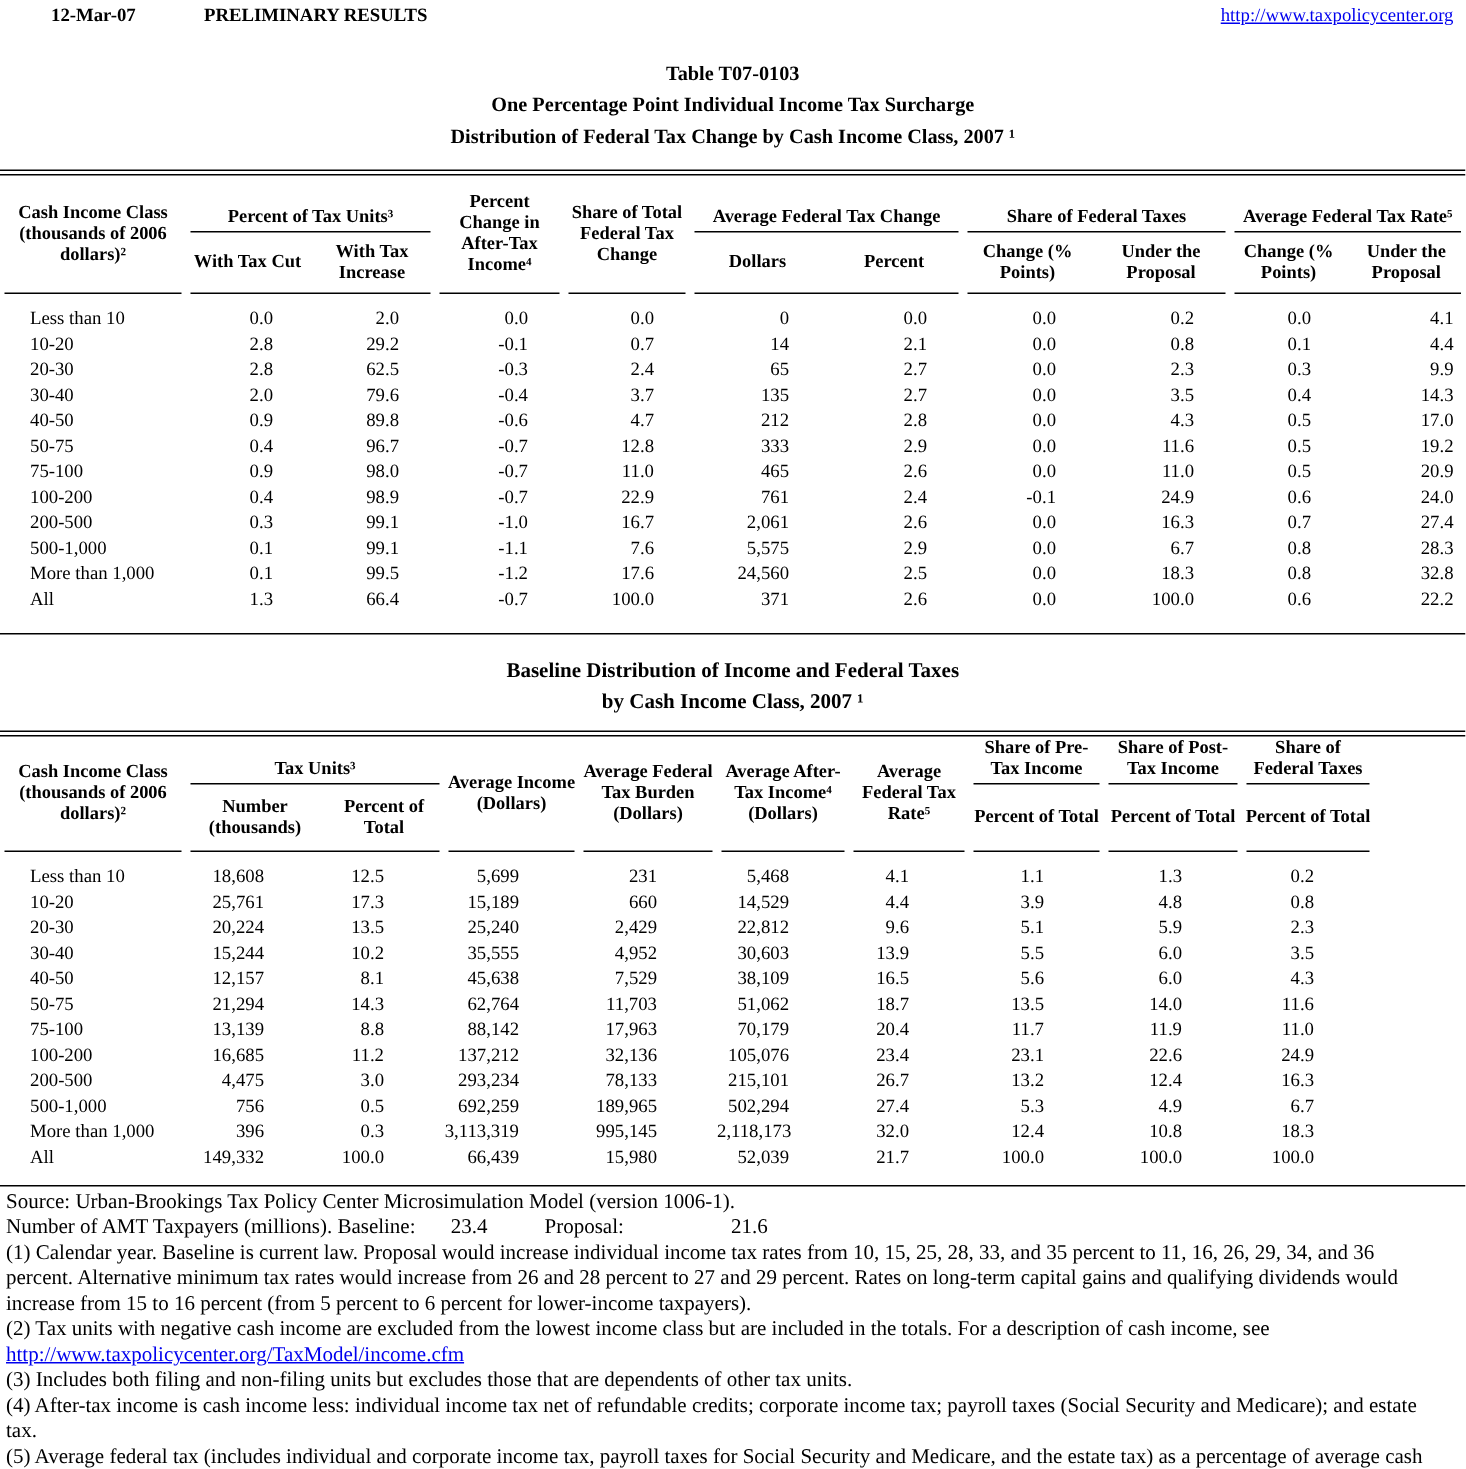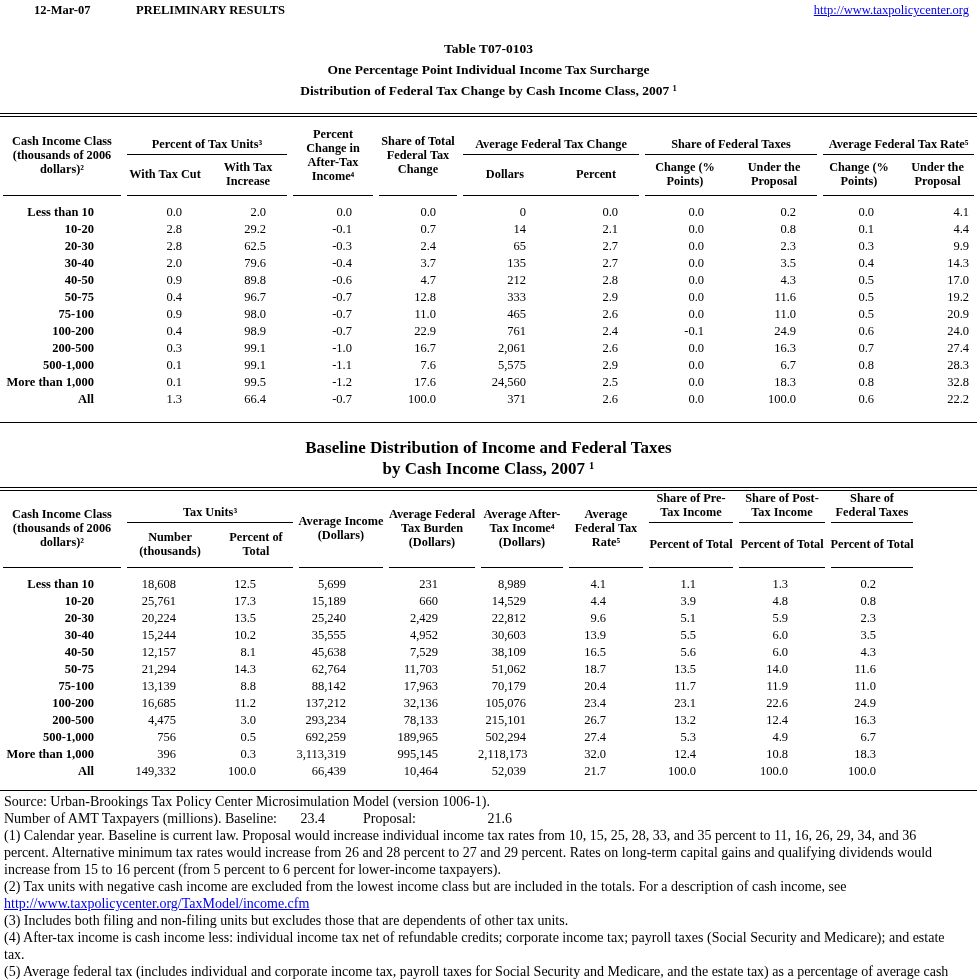--- a/index.html
+++ b/index.html
@@ -12,40 +12,40 @@
   }
   
   .topbar { display:flex; align-items:baseline; padding:3px 8px 0 34px; }
   .topbar .date { font-weight:bold; width:102px; }
   .topbar .status { font-weight:bold; }
   .topbar .toplink { margin-left:auto; }
   a.link { color:#0000EE; text-decoration:underline; cursor:pointer;margin-top:44px; }
 
   
   .titles { text-align:center; font-weight:bold; font-size:13.5px; line-height:21px; margin-top:20px; }
-  .titles2 { text-align:center; font-weight:bold; font-size:17px; line-height:21px; margin-top:14px; }
+  .titles2 { text-align:center; font-weight:bold; font-size:14px; line-height:21px; margin-top:14px; }
 
   
   table { border-collapse:collapse; table-layout:fixed; width:977px; }
   #t1 { margin-top:12px; }
   #t2 { margin-top:8px; }
   #t1, #t2 { border-top:4px double #000; border-bottom:1.5px solid #000; }
   th { font-weight:bold; text-align:center; vertical-align:middle;
        font-size:12.3px; line-height:14px; padding:1px 2px; }
   th.grp { vertical-align:bottom; padding:0; }
   th .gu { border-bottom:1.5px solid #000; padding:0 2px 3px 2px; margin:0 3px; }
   #t1 thead tr.r1 th { height:40px; }
   #t1 thead tr.r2 th { height:38px; }
   #t2 thead tr.r1 th { height:26px; }
   #t2 thead tr.r2 th { height:42px; }
   tr.rulerow td { padding:0; height:4px; }
   tr.rulerow td div { border-top:1.5px solid #000; height:0; margin:0 3px; }
   tr.rulerow td.sp div { border-top:none; }
   td { height:17px; line-height:17px; padding:0; font-size:12.5px; }
-  td.cat { font-weight:bold; text-align:right; padding-right:30px; white-space:nowrap; }
+  td.cat { font-weight:normal; padding-right:30px; white-space:nowrap;padding-left:20px; }
   td.num { text-align:right; padding-right:24px; }
   #t2 td.num { padding-right:40px; }
   #t1 td:last-child.num { padding-right:8px; }
   #t1 tbody tr:first-child td, #t2 tbody tr:first-child td { padding-top:7px; }
   #t1 tbody tr:last-child td { padding-bottom:14px; }
   #t2 tbody tr:last-child td { padding-bottom:10px; }
   th.sp, td.sp { border:none; }
 
   
   .notes { margin-top:2px; padding:0 20px 0 4px; font-size:14px; line-height:17px; }
@@ -376,21 +376,21 @@
           </td>
       </tr>
     </thead>
     <tbody>
         <tr>
           <td class="cat">Less than 10</td>
           <td class="num">18,608</td>
           <td class="num">12.5</td>
           <td class="num">5,699</td>
           <td class="num">231</td>
-          <td class="num">8,989</td>
+          <td class="num">5,468</td>
           <td class="num">4.1</td>
           <td class="num">1.1</td>
           <td class="num">1.3</td>
           <td class="num">0.2</td>
           <td class="sp"></td>
         </tr>
         <tr>
           <td class="cat">10-20</td>
           <td class="num">25,761</td>
           <td class="num">17.3</td>
@@ -518,21 +518,21 @@
           <td class="num">12.4</td>
           <td class="num">10.8</td>
           <td class="num">18.3</td>
           <td class="sp"></td>
         </tr>
         <tr>
           <td class="cat">All</td>
           <td class="num">149,332</td>
           <td class="num">100.0</td>
           <td class="num">66,439</td>
-          <td class="num">10,464</td>
+          <td class="num">15,980</td>
           <td class="num">52,039</td>
           <td class="num">21.7</td>
           <td class="num">100.0</td>
           <td class="num">100.0</td>
           <td class="num">100.0</td>
           <td class="sp"></td>
         </tr>
       </tbody>
   </table>
 

